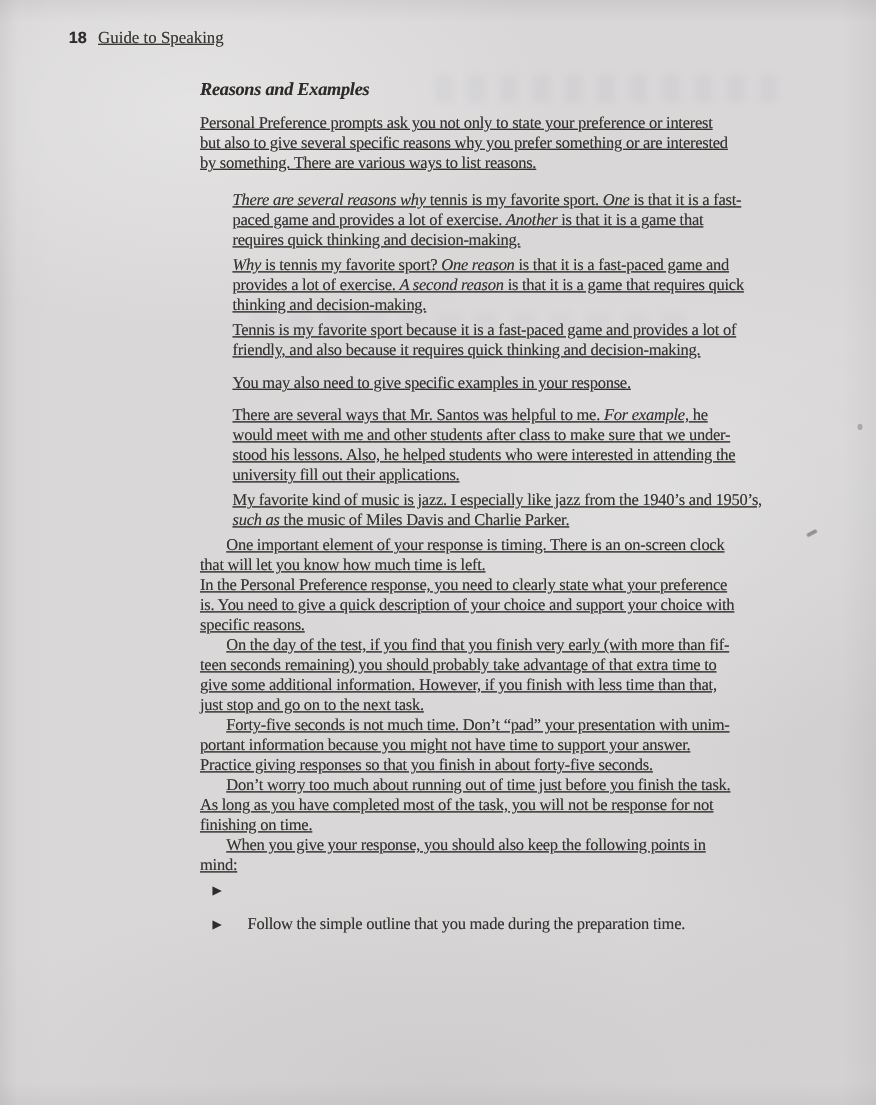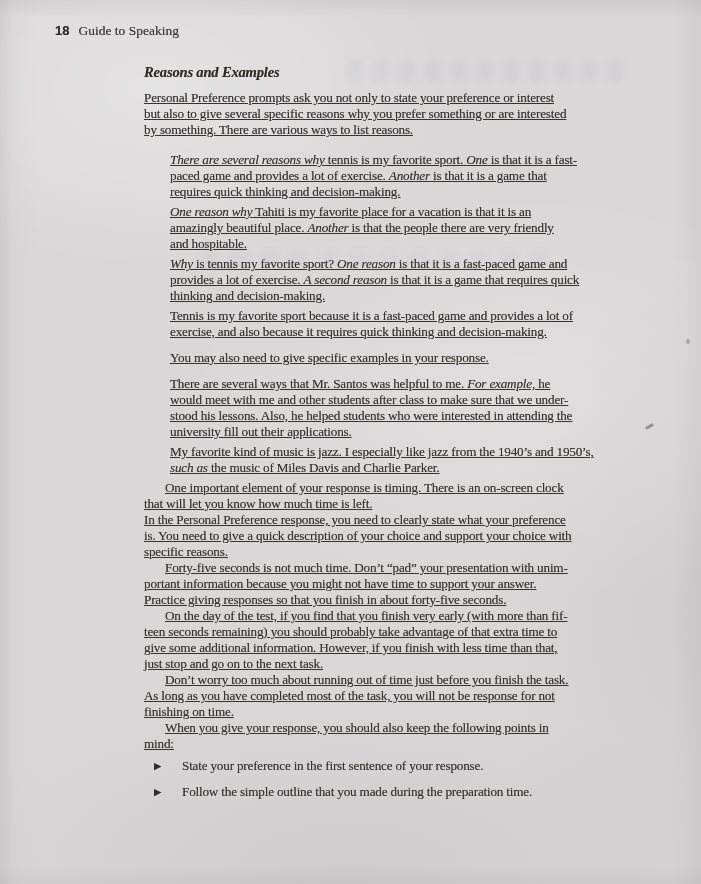--- a/index.html
+++ b/index.html
@@ -39,23 +39,23 @@
     background:rgba(110,106,104,0.4);border-radius:50%;filter:blur(0.6px);
   }
   .running-head{
     position:absolute;top:21px;left:55px;white-space:nowrap;
     text-shadow:0 0 .5px rgba(55,53,50,.55);
   }
   .pagenum{
     font-family:"Liberation Sans","DejaVu Sans",sans-serif;
     font-weight:bold;font-size:13px;color:#2e2c29;margin-right:9px;
   }
-  .head-title{font-size:13.5px;color:#3a3834;}
+  .head-title{font-size:13.5px;color:#3a3834;text-decoration:underline;}
   .content{
-    position:absolute;top:62px;left:144px;width:540px;
+    position:absolute;top:62px;left:160px;width:540px;
     font-size:13.2px;line-height:16px;letter-spacing:-0.2px;
     text-shadow:0 0 .5px rgba(55,53,50,.5);
   }
   h3.sub{
     font-size:14.6px;font-weight:bold;font-style:italic;color:#2d2b28;
     margin:2px 0 10px 0;letter-spacing:-0.2px;
   }
   h2.sec{
     font-size:17px;font-weight:bold;color:#2d2b28;
     margin:20px 0 8px 0;letter-spacing:-0.3px;
@@ -90,60 +90,56 @@
     <h3 class="sub">Reasons and Examples</h3>
 
     <p class="body"><span>Personal Preference prompts ask you not only to state your preference or interest
 but also to give several specific reasons why you prefer something or are interested
 by something. There are various ways to list reasons.</span></p>
 
     <div class="examples">
       <p class="body"><span class="it">There are several reasons why</span><span> tennis is my favorite sport. </span><span class="it">One</span><span> is that it is a fast-
 paced game and provides a lot of exercise. </span><span class="it">Another</span><span> is that it is a game that
 requires quick thinking and decision-making.</span></p>
-      <p class="body"><span class="it">One reason why</span><span> Tahiti is my favorite place for a vacation is that it is an
-amazingly beautiful place. </span><span class="it">Another</span><span> is that the people there are very friendly
-and hospitable.</span></p>
       <p class="body"><span class="it">Why</span><span> is tennis my favorite sport? </span><span class="it">One reason</span><span> is that it is a fast-paced game and
 provides a lot of exercise. </span><span class="it">A second reason</span><span> is that it is a game that requires quick
 thinking and decision-making.</span></p>
       <p class="body"><span>Tennis is my favorite sport because it is a fast-paced game and provides a lot of
-exercise, and also because it requires quick thinking and decision-making.</span></p>
+friendly, and also because it requires quick thinking and decision-making.</span></p>
       <p class="body gap"><span>You may also need to give specific examples in your response.</span></p>
       <p class="body gap"><span>There are several ways that Mr. Santos was helpful to me. </span><span class="it">For example,</span><span> he
 would meet with me and other students after class to make sure that we under-
 stood his lessons. Also, he helped students who were interested in attending the
 university fill out their applications.</span></p>
       <p class="body"><span>My favorite kind of music is jazz. I especially like jazz from the 1940’s and 1950’s,
 </span><span class="it">such as</span><span> the music of Miles Davis and Charlie Parker.</span></p>
     </div>
 
 
     <p class="body ind"><span>One important element of your response is timing. There is an on-screen clock
 that will let you know how much time is left.</span></p>
     <p class="body"><span>In the Personal Preference response, you need to clearly state what your preference
 is. You need to give a quick description of your choice and support your choice with
 specific reasons.</span></p>
-    <p class="body ind"><span>Forty-five seconds is not much time. Don’t “pad” your presentation with unim-
-portant information because you might not have time to support your answer.
-Practice giving responses so that you finish in about forty-five seconds.</span></p>
     <p class="body ind"><span>On the day of the test, if you find that you finish very early (with more than fif-
 teen seconds remaining) you should probably take advantage of that extra time to
 give some additional information. However, if you finish with less time than that,
 just stop and go on to the next task.</span></p>
+    <p class="body ind"><span>Forty-five seconds is not much time. Don’t “pad” your presentation with unim-
+portant information because you might not have time to support your answer.
+Practice giving responses so that you finish in about forty-five seconds.</span></p>
     <p class="body ind"><span>Don’t worry too much about running out of time just before you finish the task.
 As long as you have completed most of the task, you will not be response for not
 finishing on time.</span></p>
     <p class="body ind"><span>When you give your response, you should also keep the following points in
 mind:</span></p>
 
     <ul class="bullets">
       <li class="bullet">
         <span class="marker">▶</span>
-        <span class="btext">State your preference in the first sentence of your response.</span>
       </li>
       <li class="bullet">
         <span class="marker">▶</span>
         <span class="btext">Follow the simple outline that you made during the preparation time.</span>
       </li>
     </ul>
   </main>
 </div>
 
 </body></html>

